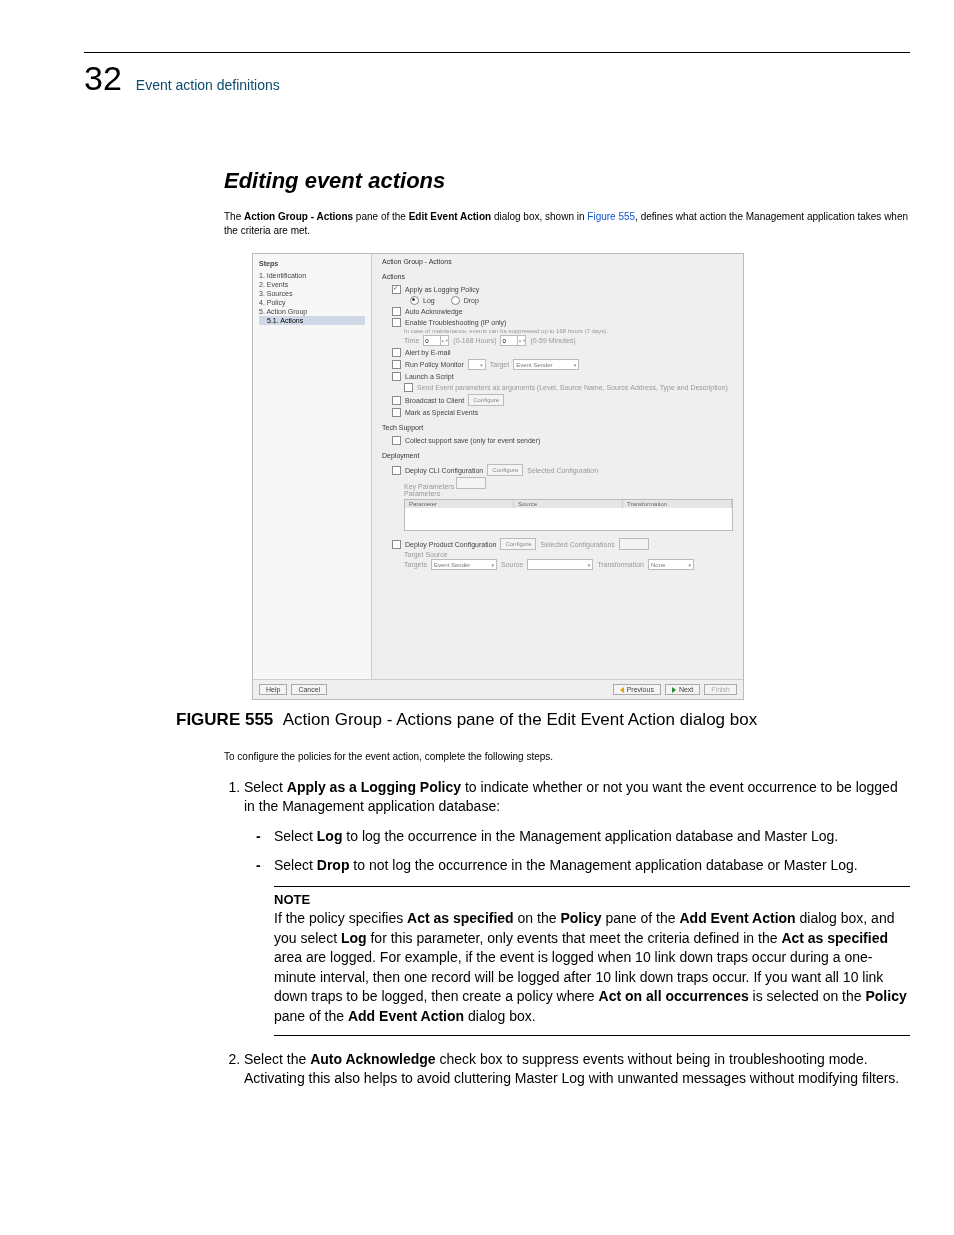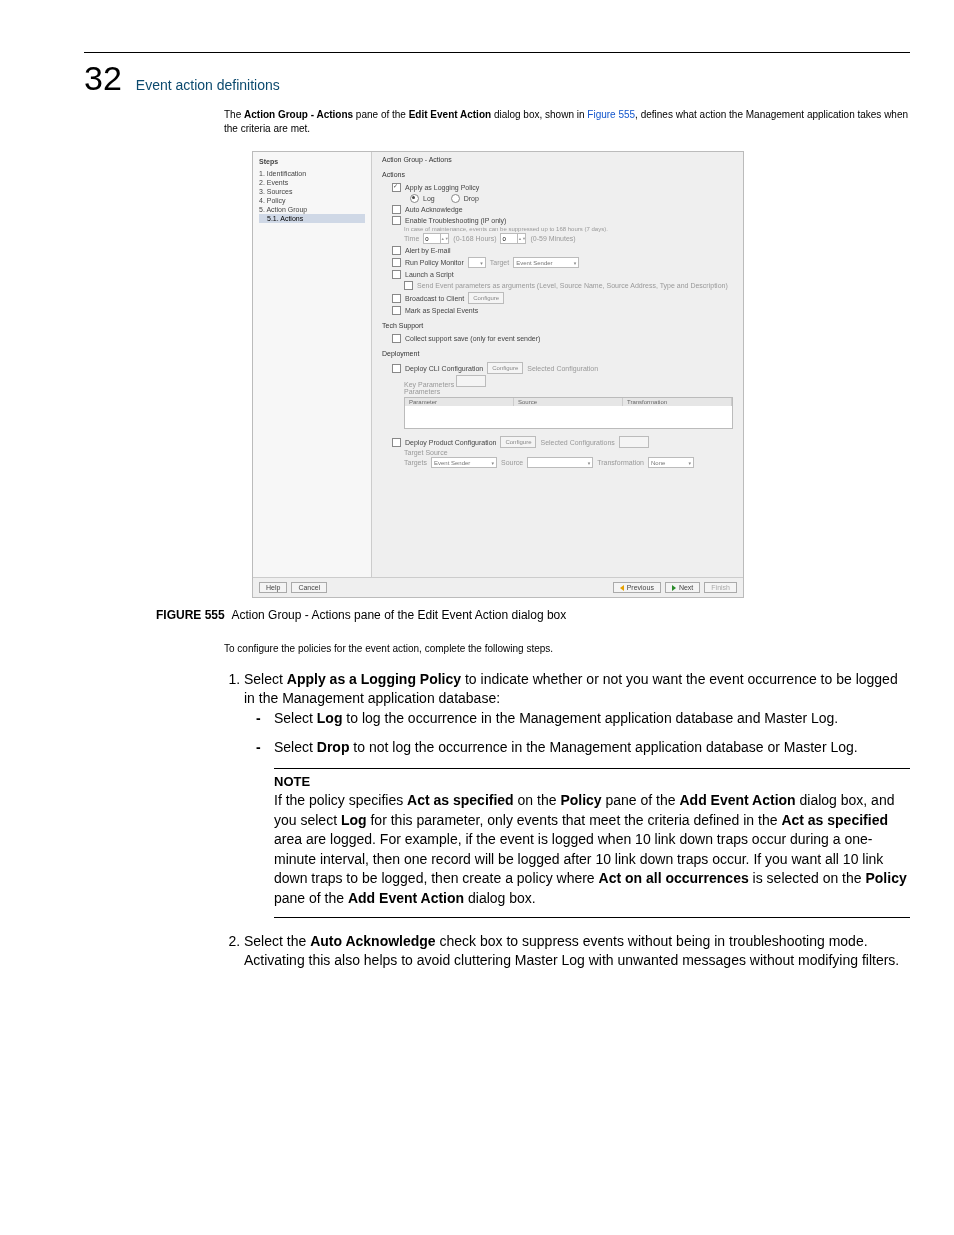--- a/index.html
+++ b/index.html
@@ -90,40 +90,41 @@
   .tbl .bod{ height:22px; }
   .kv-wrap{ padding-left:22px; }
   .dlg-footer {
     border-top:1px solid #ccc; display:flex; justify-content:space-between; padding:4px 6px;
   }
   .dlg-footer .left, .dlg-footer .right { display:flex; gap:4px; }
   .dbtn { border:1px solid #aaa; background:#f4f4f4; font-size:7px; padding:1px 6px; display:inline-flex; align-items:center; gap:3px;}
   .dbtn.disabled{ color:#aaa; }
   .tri-l{ width:0;height:0;border-top:3px solid transparent;border-bottom:3px solid transparent;border-right:4px solid #e6a100;}
   .tri-r{ width:0;height:0;border-top:3px solid transparent;border-bottom:3px solid transparent;border-left:4px solid #2a8a2a;}
-  .fig-caption { font-size: 12px; margin: 8px 0 0 72px; }
+  .fig-caption { font-size: 17px; margin: 8px 0 0 92px; }
   .fig-caption b { font-weight:700; }
   ol.steps { margin: 14px 0 0 140px; padding-left: 20px; font-size:14px; }
   ol.steps > li { margin-bottom: 14px; line-height:1.4; }
-  ul.dash { list-style:none; padding-left: 30px; }
+  ul.dash { list-style:none; padding-left: 30px; margin-top:10px; }
   ul.dash li { position:relative; margin-bottom:10px; line-height:1.4; }
   ul.dash li::before { content:"-"; position:absolute; left:-18px; font-weight:700; }
   .notebox { margin: 10px 0 0 30px; border-top:1px solid #000; border-bottom:1px solid #000; padding: 4px 0 8px 0; line-height:1.4; }
   .notebox .nt { font-weight:700; font-size:13px; }
   b{font-weight:700;}
 </style>
 </head>
 <body>
 
 <div class="page">
   <div class="top-rule">
     <span class="chapter-no">32</span>
     <span class="chapter-title">Event action definitions</span>
   </div>
 
+  <div class="section-title">Editing event actions</div>
 
   <p class="body-text">
     <span>The </span><b>Action Group - Actions</b><span> pane of the </span><b>Edit Event Action</b><span> dialog box, shown in </span><a href="#">Figure 555</a><span>, defines what action the Management application takes when the criteria are met.</span>
   </p>
 
   <div class="figure-wrap">
     <div class="dlg">
       <div class="dlg-body">
         <div class="dlg-side">
           <div class="dlg-side-title">Steps</div>

